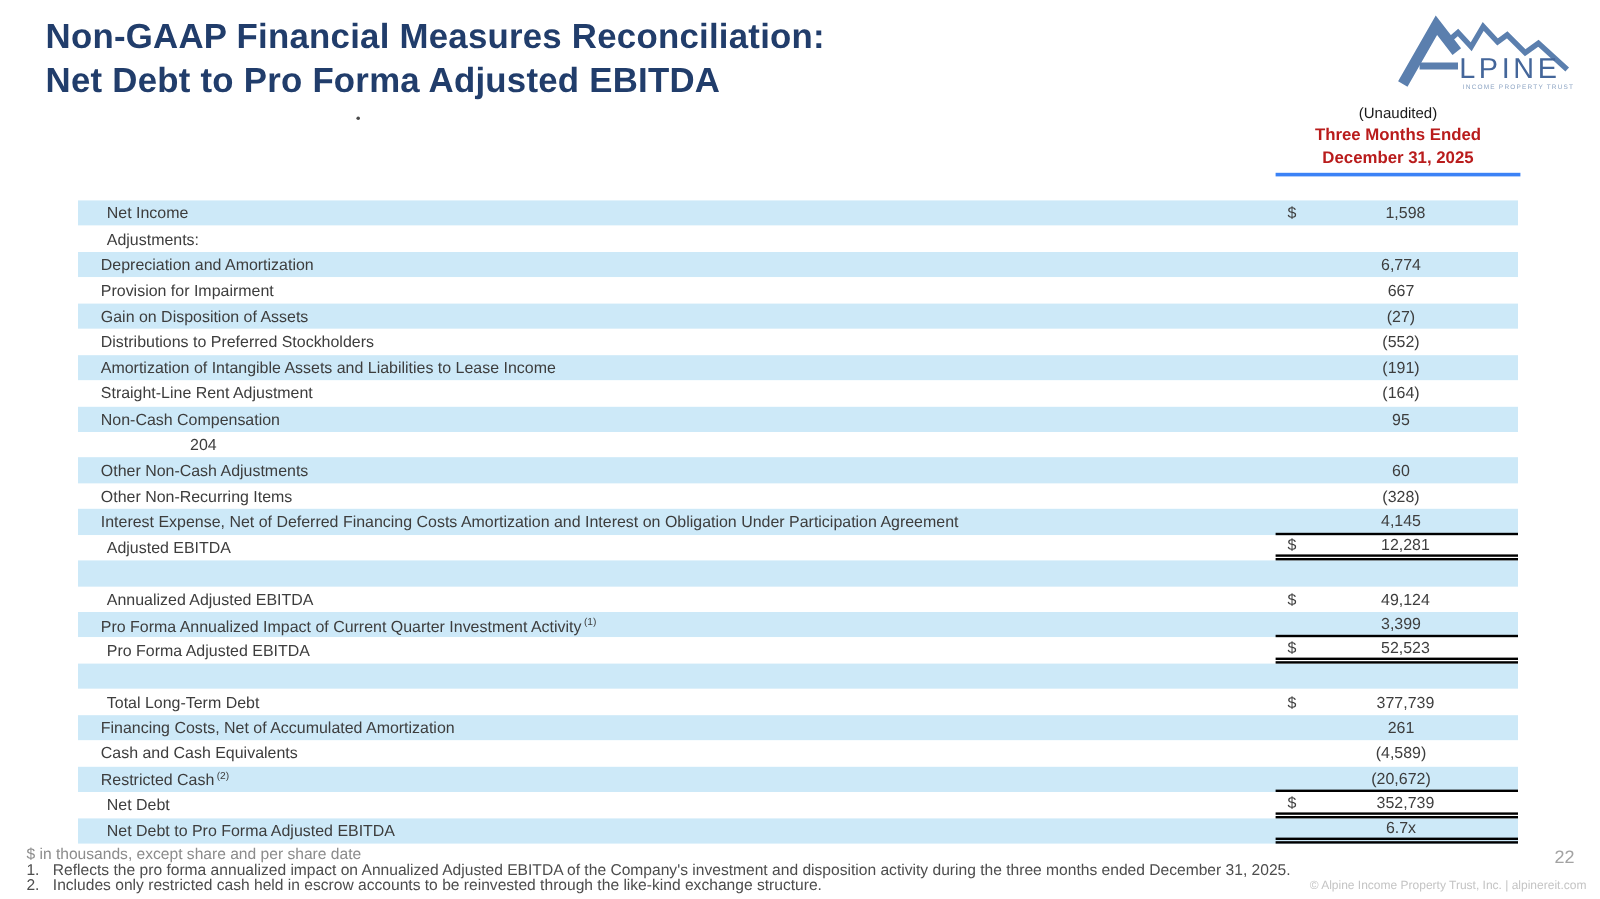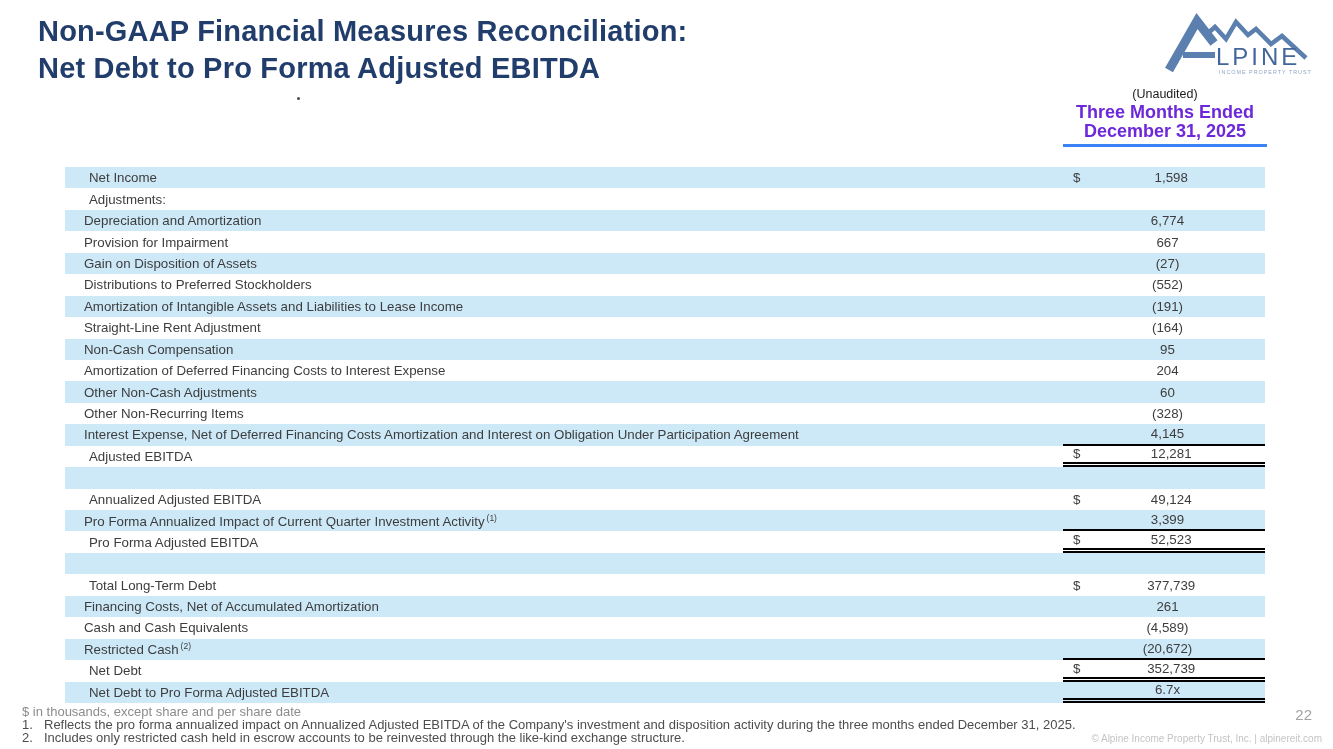--- a/index.html
+++ b/index.html
@@ -13,21 +13,21 @@
   .title-dot { position: absolute; left: 297px; top: 97px; width: 3px; height: 3px;
     background: #4a4a4a; border-radius: 50%; }
 
   
   .logo { position: absolute; right: 18px; top: 12px; width: 152px; height: 72px; }
 
   
   .col-header { position: absolute; left: 1063px; top: 86px; width: 204px;
     text-align: center; border-bottom: 3px solid #3b82f6; padding-bottom: 3px; }
   .col-header .unaudited { font-size: 12.5px; color: #1a1a1a; line-height: 17px; font-weight: 400; }
-  .col-header .period { font-size: 18px; color: #6d28d9; font-weight: bold; line-height: 19px; }
+  .col-header .period { font-size: 14px; color: #b91c1c; font-weight: bold; line-height: 19px; }
 
   
   .tbl { position: absolute; left: 65px; top: 167px; width: 1200px; }
   .trow { display: flex; height: 21.45px; align-items: center; }
   .trow.blue { background: #cde9f8; }
   .trow.white { background: #ffffff; }
   .lab { flex: 1; font-size: 13.3px; color: #3d3d3d; padding-left: 24px; white-space: nowrap; }
   .lab.ind { padding-left: 19px; }
   .lab sup { font-size: 8.5px; color: #3d3d3d; margin-left: 2px; }
   .val { width: 202px; height: 100%; display: flex; align-items: center;
@@ -132,21 +132,20 @@
         </div>
       </div>
       <div class="trow blue">
         <div class="lab ind">Non-Cash Compensation</div>
         <div class="val">
           <span class="dollar"></span>
           <span class="num">95</span>
         </div>
       </div>
       <div class="trow white">
-        <div class="lab ind">Amortization of Deferred Financing Costs to Interest Expense</div>
         <div class="val">
           <span class="dollar"></span>
           <span class="num">204</span>
         </div>
       </div>
       <div class="trow blue">
         <div class="lab ind">Other Non-Cash Adjustments</div>
         <div class="val">
           <span class="dollar"></span>
           <span class="num">60</span>

